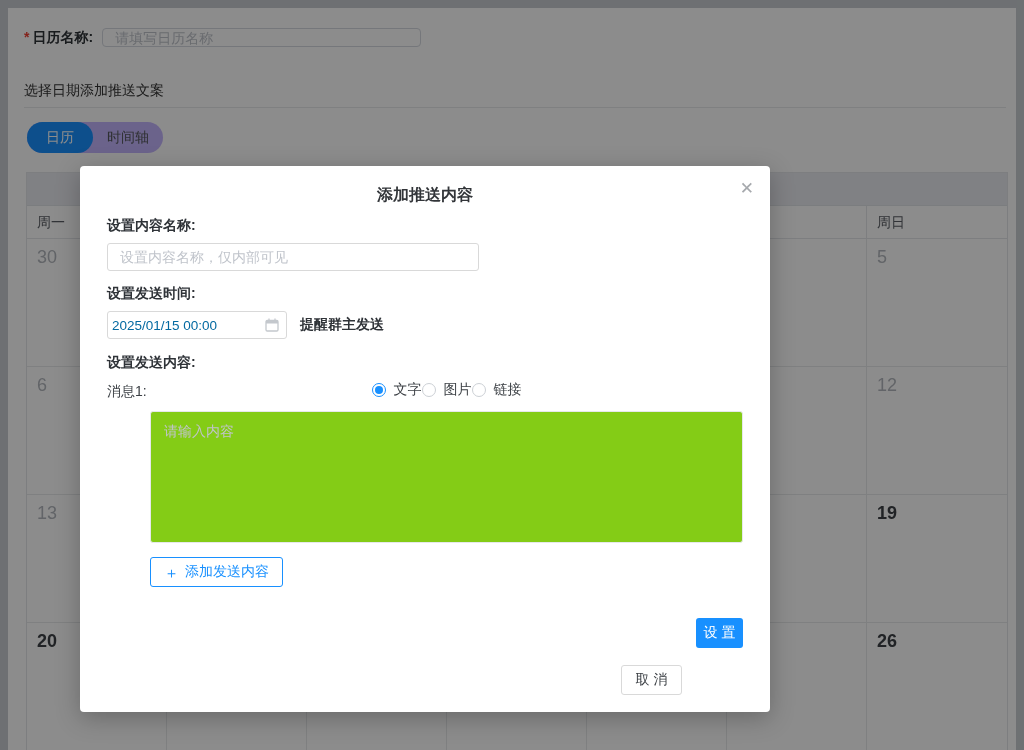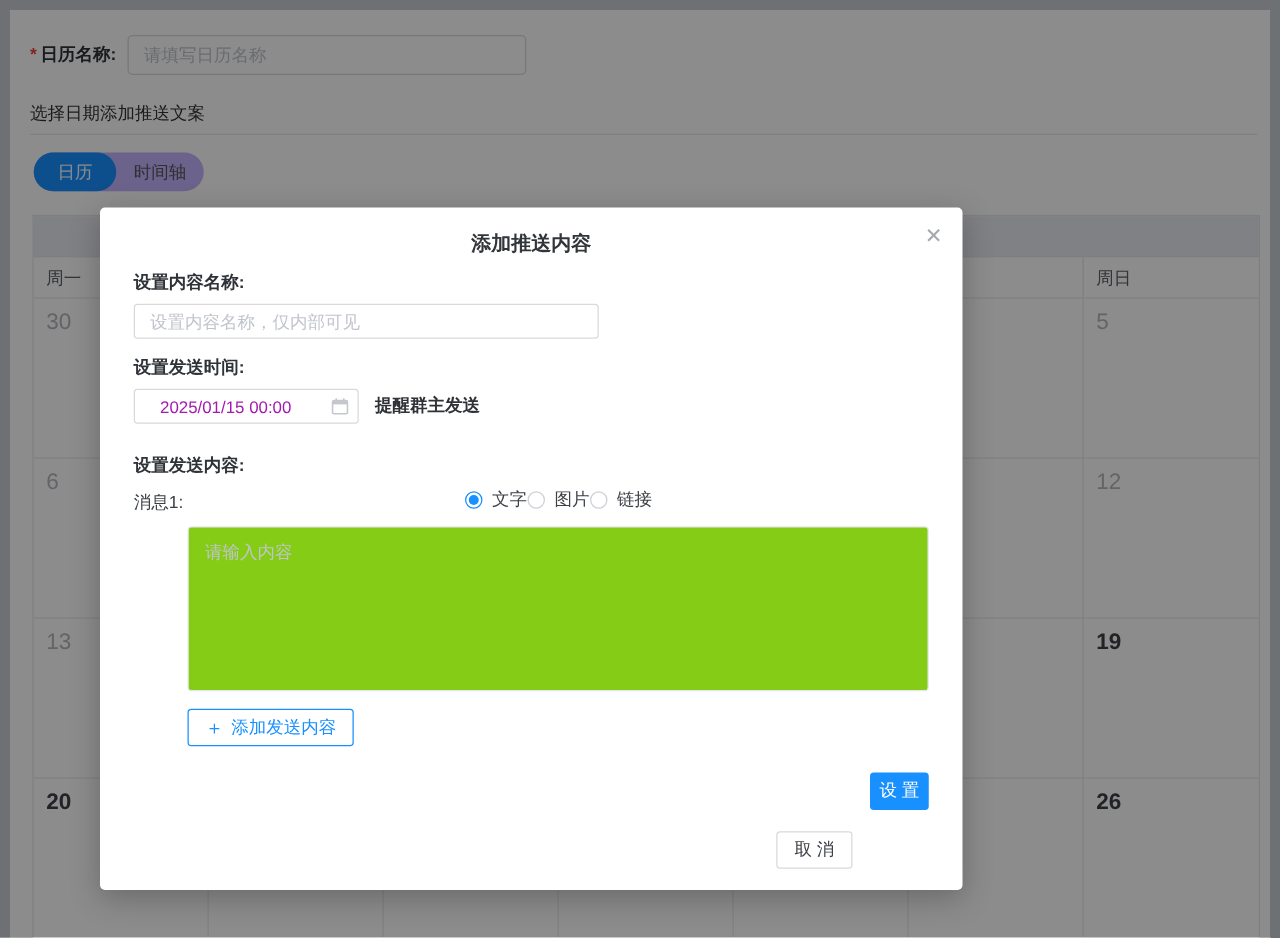--- a/index.html
+++ b/index.html
@@ -9,21 +9,21 @@
     background:#c9cdd2;
     font-family:"Liberation Sans","DejaVu Sans",sans-serif;
     font-size:14px; color:#333;
   }
   
   .card { position:absolute; left:8px; top:8px; right:8px; bottom:0; background:#fff; }
   .form-row { position:absolute; left:16px; top:20px; display:flex; align-items:center; }
   .form-label { font-weight:700; color:#2f3338; white-space:nowrap; }
   .req { color:#f04134; margin-right:3px; font-weight:700; }
   .name-input {
-    margin-left:9px; width:319px; height:32px; border:1px solid #d5d9e0; border-radius:4px;
+    margin-left:9px; width:319px; height:19px; border:1px solid #d5d9e0; border-radius:4px;
     padding:0 12px; font-size:14px; color:#0f172a; background:#fff; outline:none;
     font-family:inherit;
   }
   .name-input::placeholder { color:#c0c4cb; }
   .subtitle { position:absolute; left:16px; top:74px; color:#333; }
   .divider { position:absolute; left:16px; top:99px; width:982px; height:1px; background:#e7e9ec; }
   .tabs { position:absolute; left:19px; top:114px; display:flex; background:#c4b5fd; border-radius:16px; height:31px; }
   .tab { line-height:31px; padding:0 14px; border-radius:16px; color:#55585d; cursor:pointer; }
   .tab.active { background:#1890ff; color:#fff; padding:0 19px; }
   
@@ -41,31 +41,31 @@
   .overlay { position:absolute; inset:0; background:rgba(0,0,0,0.45); z-index:5; }
   .modal {
     position:absolute; left:80px; top:166px; width:690px; height:546px; z-index:10;
     background:#fff; border-radius:4px; box-shadow:0 6px 24px rgba(0,0,0,0.25);
   }
   .m-close { position:absolute; top:10px; right:12px; font-size:17px; color:#a6a9ad; cursor:pointer; line-height:1; padding:4px; }
   .m-title { padding-top:19px; height:41px; text-align:center; font-size:16px; font-weight:700; color:#323539; }
   .m-body { padding:0 27px; }
   .m-label { margin-top:10px; font-weight:700; color:#2f3338; }
   .m-label.gap1 { margin-top:14px; }
-  .m-label.gap2 { margin-top:25px; }
+  .m-label.gap2 { margin-top:15px; }
   .content-name-input {
     margin-top:8px; width:372px; height:28px; border:1px solid #d9d9d9; border-radius:3px;
     padding:0 12px; font-size:14px; color:#333; outline:none; display:block; font-family:inherit;
   }
   .content-name-input::placeholder { color:#c0c4cb; }
   .time-row { margin-top:8px; display:flex; align-items:center; }
   .time-wrap { position:relative; width:180px; }
   .time-input {
     width:180px; height:28px; border:1px solid #d9d9d9; border-radius:3px;
-    padding:0 28px 0 20px; font-size:13.5px; color:#a21caf; outline:none; font-family:inherit;
+    padding:0 28px 0 4px; font-size:13.5px; color:#0369a1; outline:none; font-family:inherit;
   }
   .time-icon { position:absolute; right:8px; top:7px; }
   .time-hint { margin-left:13px; font-weight:700; color:#2f3338; }
   .msg-row { margin-top:10px; display:flex; }
   .msg-label { width:43px; color:#3c4045; padding-top:1px; }
   .msg-content { flex:1; }
   .radios { display:flex; align-items:center; height:16px;justify-content:center; }
   .radio { display:flex; align-items:center; gap:8px; cursor:pointer; }
   .rdot { width:14px; height:14px; border-radius:50%; border:1px solid #ccd0d5; background:#fff; position:relative; flex:none; }
   .radio.selected .rdot { border-color:#1890ff; }

